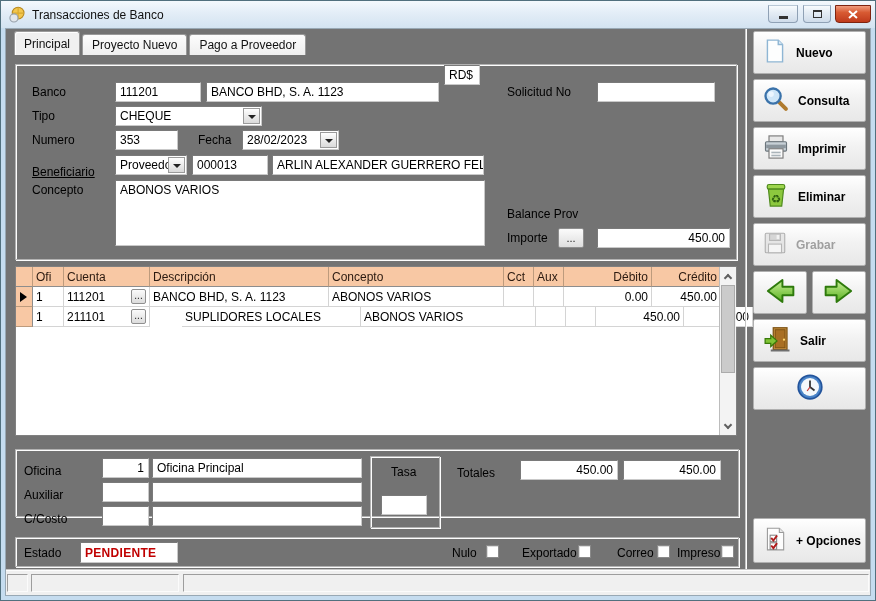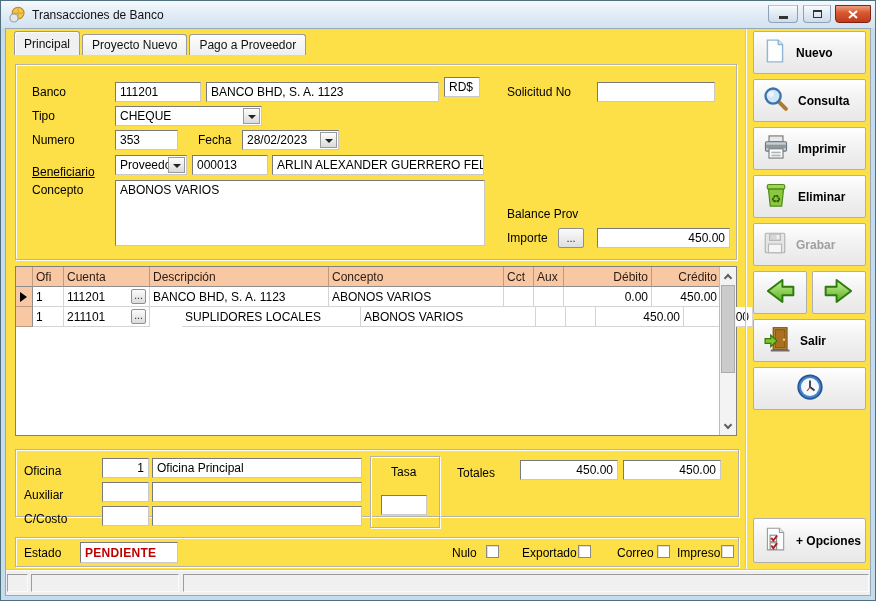--- a/index.html
+++ b/index.html
@@ -7,21 +7,21 @@
   .window{position:relative;width:876px;height:601px;background:#c5dcef;border:1px solid #51707e;overflow:hidden;}
   .titlebar{position:absolute;left:0;top:0;right:0;height:27px;
     background:linear-gradient(#f4f9fd,#e3edf7 45%,#d3e3f1);display:flex;align-items:center;}
   .title-text{font-size:12px;color:#111;margin-left:6px;}
   .appicon{margin-left:7px;display:flex;}
   .wbtn{position:absolute;top:4px;height:18px;border:1px solid #8fa1b5;border-radius:0 0 4px 4px;border-top-color:#b9c8d6;
     background:linear-gradient(#f8fbfd,#e5edf5 40%,#cfdcea);display:flex;align-items:center;justify-content:center;}
   .wbtn.close{background:linear-gradient(#f09d7f,#d85b33 40%,#bf3a1c);border-color:#7e2410;}
   .glyph-min{width:9px;height:3px;background:#333;margin-top:7px;}
   .glyph-max{width:9px;height:8px;border:1px solid #333;border-top-width:2px;}
-  .client{position:absolute;left:4px;top:27px;width:866px;height:568px;background:#fde047;border:1px solid #98a8b4;}
+  .client{position:absolute;left:4px;top:27px;width:866px;height:568px;background:#737373;border:1px solid #98a8b4;}
   
   .tabbar{position:absolute;left:8px;top:2px;display:flex;align-items:flex-end;}
   .tab{height:21px;padding:0 9px;display:flex;align-items:center;font-size:12px;background:linear-gradient(#fdfdfd,#eeeeee);
     border:1px solid #9a9a9a;border-bottom:none;border-radius:3px 3px 0 0;margin-right:2px;color:#111;}
   .tab.active{height:24px;z-index:2;background:#f0f0f0;box-shadow:inset 1px 1px 0 #fff;font-size:12px;}
   
   .gb{position:absolute;border:1px solid #b2b2b2;box-shadow:1px 1px 0 #fdfdfd, inset 1px 1px 0 #fdfdfd;}
   .lbl{position:absolute;font-size:12px;color:#000;white-space:nowrap;}
   .fld{position:absolute;background:#fff;border:1px solid;border-color:#7a7a7a #c9c9c9 #c9c9c9 #7a7a7a;
     font-size:12px;color:#000;padding:1px 4px;display:flex;align-items:center;overflow:hidden;white-space:nowrap;}
@@ -96,21 +96,21 @@
     <div class="tabbar">
       <div class="tab active">Principal</div>
       <div class="tab">Proyecto Nuevo</div>
       <div class="tab">Pago a Proveedor</div>
     </div>
 
     <div class="gb" style="left:9px;top:35px;width:722px;height:196px;">
       <span class="lbl" style="left:16px;top:20px;">Banco</span>
       <div class="fld" style="left:99px;top:17px;width:86px;height:20px;">111201</div>
       <div class="fld" style="left:190px;top:17px;width:233px;height:20px;">BANCO BHD, S. A. 1123</div>
-      <div class="fld" style="left:428px;top:12px;width:36px;height:20px;">RD$</div>
+      <div class="fld" style="left:428px;top:0;width:36px;height:20px;">RD$</div>
       <span class="lbl" style="left:491px;top:20px;">Solicitud No</span>
       <div class="fld" style="left:581px;top:17px;width:118px;height:20px;"></div>
 
       <span class="lbl" style="left:16px;top:44px;">Tipo</span>
       <div class="fld" style="left:99px;top:41px;width:147px;height:20px;">
         <span>CHEQUE</span>
         <span class="ddbtn">
             <span class="dd-arrow"></span>
           </span>
       </div>

